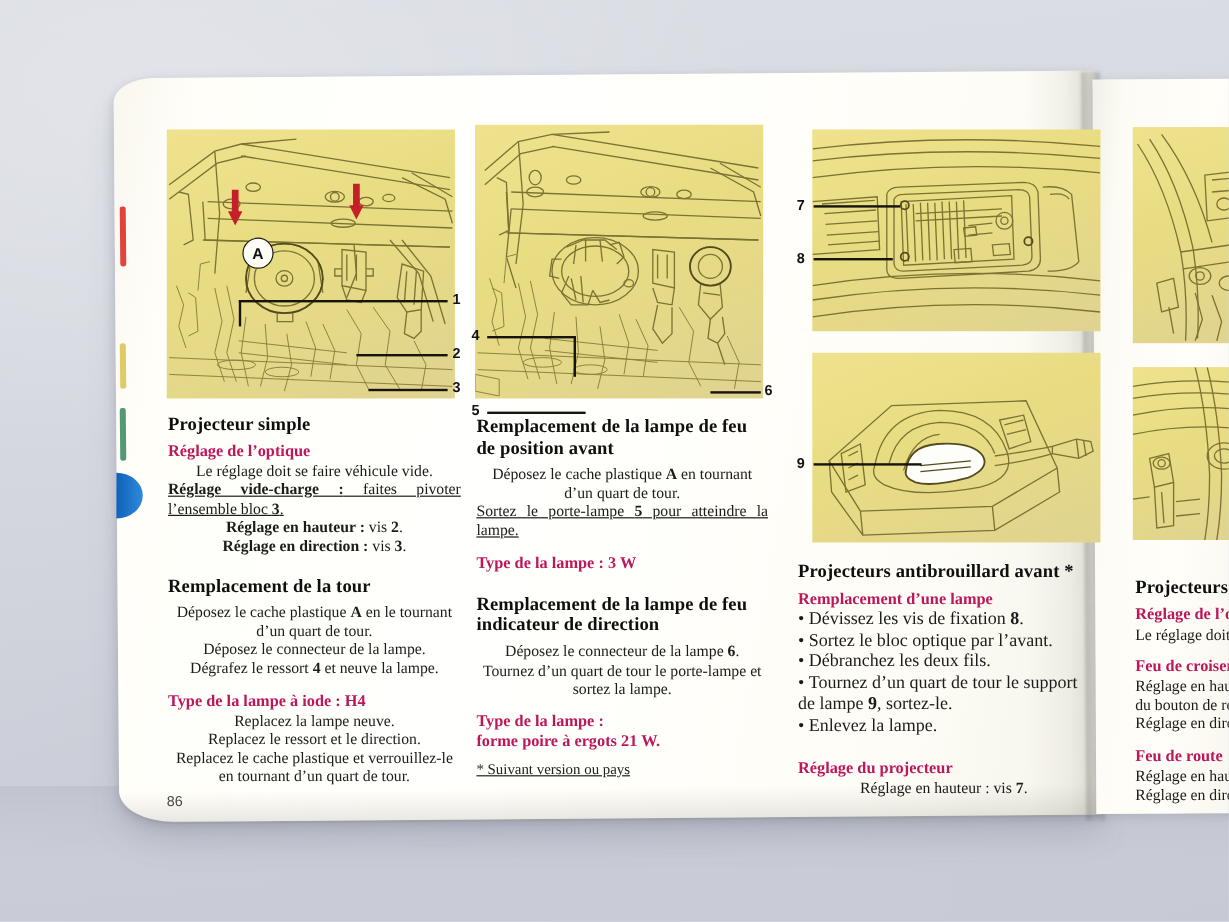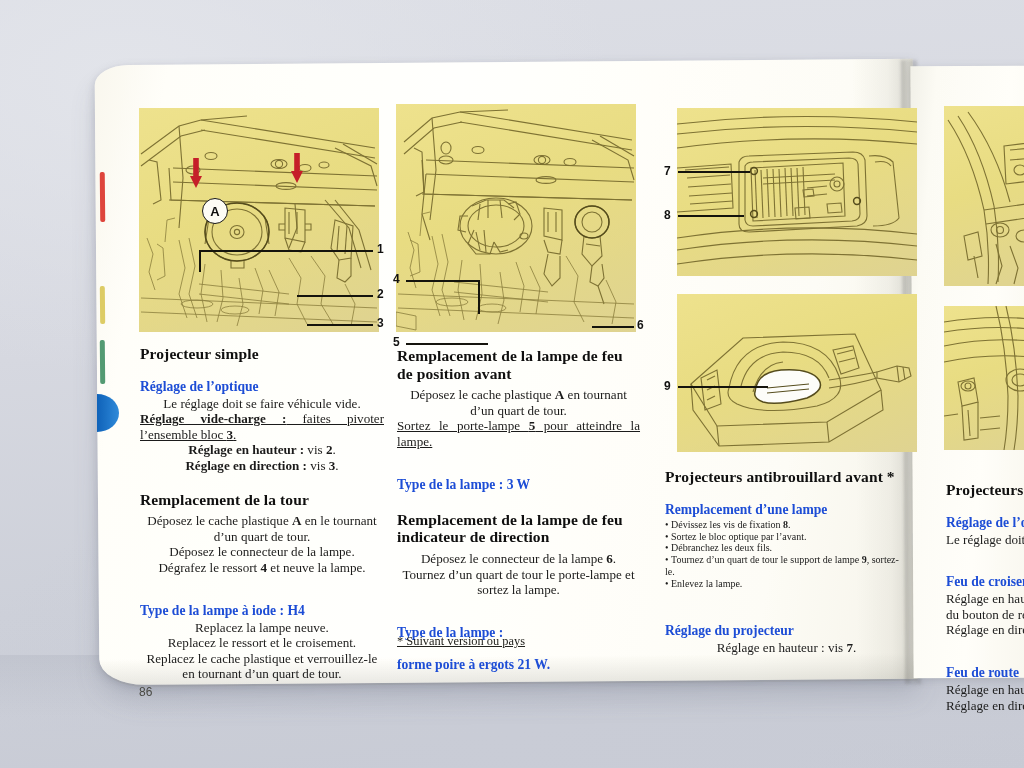--- a/index.html
+++ b/index.html
@@ -110,41 +110,41 @@
   }
   .arrow-red{position:absolute;width:12px;height:30px;}
 
   
   .h1{
     font-family:"Liberation Serif",serif;font-weight:bold;
     font-size:15.5px;color:#111;letter-spacing:.1px;margin:0 0 5px 0;line-height:1.14;
   }
   .h2{
     font-family:"Liberation Serif",serif;font-weight:bold;
-    font-size:13.6px;color:#1d4ed8;margin:16px 0 1px 0;line-height:1.18;
+    font-size:13.6px;color:#be185d;margin:0 0 1px 0;line-height:1.18;
   }
   .p{
     font-family:"Liberation Serif",serif;font-size:13.1px;color:#1d1d1d;
     margin:0;line-height:1.19;text-align:center;
   }
   .p b{font-weight:bold;}
   .justified{text-align:justify;text-decoration:underline;}
   .gap-m{height:11px;}
   .gap-l{height:17px;}
   .bullets{margin:0;padding:0;list-style:none;}
   .bullets li{
-    font-family:"Liberation Serif",serif;font-size:10px;color:#1d1d1d;
+    font-family:"Liberation Serif",serif;font-size:15px;color:#1d1d1d;
     line-height:1.19;text-indent:0;padding-left:0;
   }
   .bullets li:before{content:"\2022\00a0";}
   .footnote{
     font-family:"Liberation Serif",serif;font-size:12.4px;color:#23231f;
   }
   .pageno{
-    font-family:"Liberation Sans",sans-serif;font-size:12px;color:#4a4a44;margin-top:24px;
+    font-family:"Liberation Sans",sans-serif;font-size:12px;color:#4a4a44;
   }
   .clip-right{
     overflow:hidden;white-space:nowrap;
   }
   
   #book{filter:saturate(.97) contrast(1.02);}
   .softfocus{filter:blur(.18px);}
 </style>
 </head>
 <body>
@@ -288,21 +288,21 @@
       </div>
       <div class="p">Déposez le connecteur de la lampe.</div>
       <div class="p">
         <span>Dégrafez le ressort </span><b>4</b><span> et neuve la lampe.</span>
       </div>
 
       <div class="gap-m"></div>
 
       <div class="h2">Type de la lampe à iode : H4</div>
       <div class="p">Replacez la lampe neuve.</div>
-      <div class="p">Replacez le ressort et le croisement.</div>
+      <div class="p">Replacez le ressort et le direction.</div>
       <div class="p">Replacez le cache plastique et verrouillez-le en tournant d’un quart de tour.</div>
     </div>
 
     <div class="pageno" style="position:absolute;left:0px;top:553px;">86</div>
   </div>
 
   <div class="col" id="col2">
 
     <div class="fig softfocus" style="width:240px;height:228px;">
       <div class="plate"></div>

